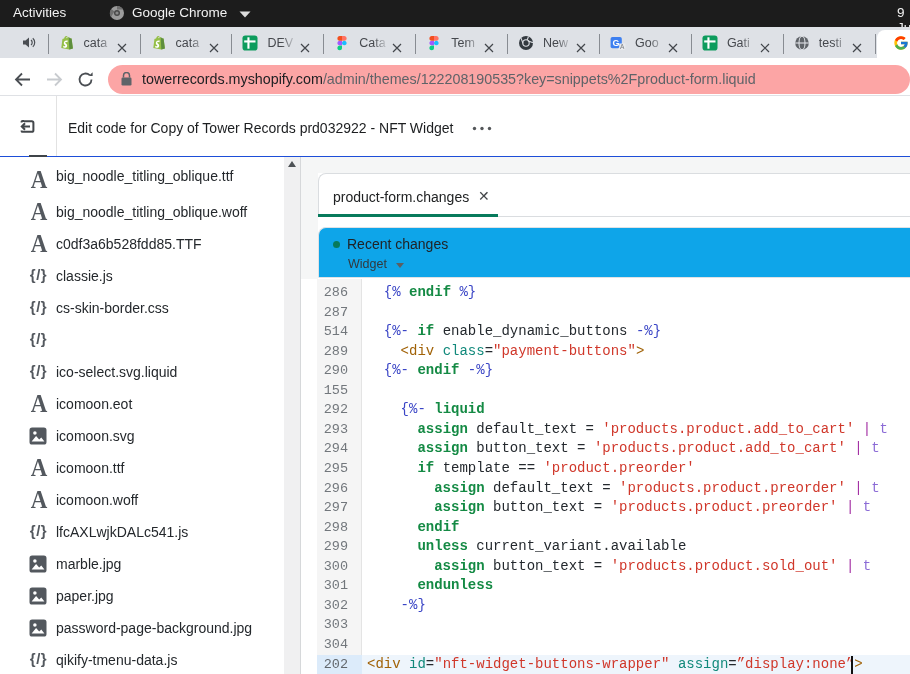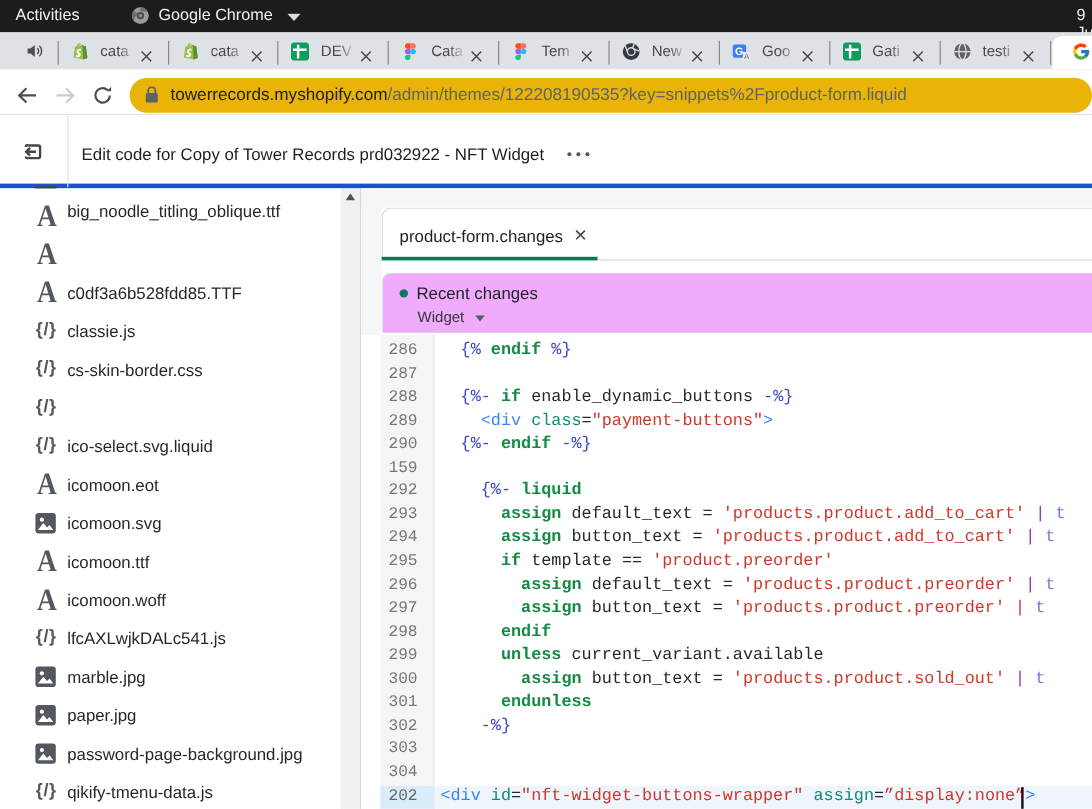--- a/index.html
+++ b/index.html
@@ -10,25 +10,25 @@
 
 #tstrip { position:absolute; left:0; top:27px; width:910px; height:31px; background:#dee1e6; }
 .tsep { position:absolute; top:7px; width:1px; height:20px; background:#888c92; }
 .tfav { position:absolute; top:8px; width:16px; height:16px; }
 .tlabel { position:absolute; top:9px; width:32px; font-size:12.5px; color:#45484d; white-space:nowrap; overflow:hidden;
   -webkit-mask-image:linear-gradient(to right,#000 45%,rgba(0,0,0,0) 92%); mask-image:linear-gradient(to right,#000 45%,rgba(0,0,0,0) 92%); }
 .tclose { position:absolute; top:12px; width:10px; height:10px; }
 .activetab { position:absolute; top:3px; width:40px; height:28px; background:#fff; border-radius:8px 0 0 0; }
 
 #tbar { position:absolute; left:0; top:58px; width:910px; height:38px; background:#fff; border-bottom:1px solid #dfe1e5; }
-#pill { position:absolute; left:108px; top:6.5px; width:802px; height:29px; border-radius:14.5px; background:#eab308; }
+#pill { position:absolute; left:108px; top:6.5px; width:802px; height:29px; border-radius:14.5px; background:#fca5a5; }
 #url { position:absolute; left:34px; top:6.5px; font-size:14.3px; color:#202124; white-space:nowrap; }
 #url .gray { color:#5f6368; }
 
-#hdr { position:absolute; left:0; top:96px; width:910px; height:61px; background:#fff; border-bottom:4px solid #1d4ed8; }
+#hdr { position:absolute; left:0; top:96px; width:910px; height:61px; background:#fff; border-bottom:1px solid #1d4ed8; }
 #hdr .vdiv { position:absolute; left:56px; top:0; width:1px; height:60px; background:#e2e2e2; }
 #hdr .title { position:absolute; left:68px; top:24px; font-size:14px; color:#1c1e20; }
 #hdr .dots { position:absolute; left:472px; top:30px; }
 
 #side { position:absolute; left:0; top:157px; width:284px; height:517px; background:#fff; }
 .icA { position:absolute; left:29px; width:20px; text-align:center; font-family:"Liberation Serif",serif; font-weight:bold; font-size:26px; line-height:26px; color:#53585e; transform:scaleX(0.88); }
 .icJ { position:absolute; left:27px; width:23px; text-align:center; font-size:15px; line-height:20px; font-weight:bold; color:#53585e; letter-spacing:0.5px; }
 .icI { position:absolute; left:29px; width:18px; height:18px; }
 .fname { position:absolute; left:56px; font-size:14px; color:#24282c; white-space:nowrap; }
 .frag { position:absolute; left:29px; top:154.5px; width:18px; height:2.6px; background:#3f4449; }
@@ -37,33 +37,33 @@
 #vdiv2 { position:absolute; left:300px; top:157px; width:1px; height:517px; background:#d6d8da; }
 
 #panel { position:absolute; left:301px; top:157px; width:609px; height:517px; background:#fff; }
 #panel .grayband { position:absolute; left:0; top:0; width:609px; height:16px; background:#f5f6f6; }
 #panel .graystrip { position:absolute; left:0; top:0; width:17px; height:122px; background:#f5f6f6; }
 #card { position:absolute; left:17px; top:16px; width:592px; height:44px; background:#fff; border-top:1px solid #dadde0; border-left:1px solid #dadde0; border-radius:8px 0 0 0; }
 #tabname { position:absolute; left:333px; top:189px; font-size:14px; color:#202223; }
 #tabx { position:absolute; left:478px; top:188px; font-size:14px; color:#44474a; }
 #underline { position:absolute; left:17px; top:57px; width:180px; height:3px; background:#077a5c; }
 #tabborder { position:absolute; left:197px; top:59px; width:412px; height:1px; background:#dadde0; }
-#rbox { position:absolute; left:17px; top:70px; width:592px; height:51px; background:#f0abfc; border:1px solid #dfe2e5; border-right:none; border-radius:8px 0 0 2px; }
+#rbox { position:absolute; left:17px; top:70px; width:592px; height:51px; background:#0ea5e9; border:1px solid #dfe2e5; border-right:none; border-radius:8px 0 0 2px; }
 #rbox .dot { position:absolute; left:14px; top:13px; width:7px; height:7px; border-radius:50%; background:#077a5c; }
 #rbox .rc { position:absolute; left:28px; top:8px; font-size:14px; color:#202326; }
 #rbox .cur { position:absolute; left:29px; top:29px; font-size:12.5px; color:#33383c; }
 #rbox .caret { position:absolute; left:77px; top:35px; width:0; height:0; border-left:4.5px solid transparent; border-right:4.5px solid transparent; border-top:5px solid #5c5f62; }
 
 #gutter { position:absolute; left:317px; top:279px; width:45px; height:395px; background:#f5f5f5; border-right:1px solid #e4e4e4; }
 .gnum { position:absolute; left:317px; width:31px; text-align:right; font-family:"Liberation Mono",monospace; font-size:13.5px; line-height:19.557px; color:#72777c; }
 .gact { background:#dcebfa; width:45px; padding-right:14px; left:317px; color:#62676c; }
 #actline { position:absolute; left:362px; top:655.4px; width:548px; height:19px; background:#eef5fc; }
 .crow { position:absolute; left:367px; font-family:"Liberation Mono",monospace; font-size:14px; line-height:19.557px; white-space:pre; }
 .cv { color:#24292e; } .cd { color:#3a45c6; } .ck { color:#148a44; font-weight:bold; }
-.cs { color:#d0372a; } .cp { color:#a431a4; } .cf { color:#8b6bd6; } .ca { color:#11897b; } .ct { color:#3b82f6; }
+.cs { color:#d0372a; } .cp { color:#a431a4; } .cf { color:#8b6bd6; } .ca { color:#11897b; } .ct { color:#a16207; }
 #caret { position:absolute; left:851px; top:656px; width:1.8px; height:17.5px; background:#111; }
 </style></head>
 <body>
 <div id="ubar">
  <span class="act">Activities</span>
  <svg style="position:absolute;left:109px;top:5px" width="16" height="16" viewBox="0 0 16 16">
       <circle cx="8" cy="8" r="7" fill="#9b9b9b"></circle>
       <circle cx="8" cy="8" r="3" fill="#474747"></circle>
       <circle cx="8" cy="8" r="1.6" fill="#8a8a8a"></circle>
       <path d="M8 1 A7 7 0 0 1 14.1 4.5 L8 4.5 Z M2 12 L5.4 6.5 2.3 4 A7 7 0 0 0 2 12 Z" fill="#6e6e6e"></path>
@@ -217,20 +217,21 @@
  <svg class="dots" width="22" height="5" viewBox="0 0 22 5">
       <circle cx="2.5" cy="2.5" r="1.7" fill="#54575a"></circle>
       <circle cx="10" cy="2.5" r="1.7" fill="#54575a"></circle>
       <circle cx="17.5" cy="2.5" r="1.7" fill="#54575a"></circle>
     </svg>
 </div>
 <div id="side">
 <span class="icA" style="top:10px">A</span>
     <span class="fname" style="top:11px">big_noodle_titling_oblique.ttf</span>
 <span class="icA" style="top:42px">A</span>
+    <span class="fname" style="top:47px">big_noodle_titling_oblique.woff</span>
 <span class="icA" style="top:74px">A</span>
     <span class="fname" style="top:79px">c0df3a6b528fdd85.TTF</span>
 <span class="icJ" style="top:108px">{/}</span>
     <span class="fname" style="top:111px">classie.js</span>
 <span class="icJ" style="top:140px">{/}</span>
     <span class="fname" style="top:143px">cs-skin-border.css</span>
 <span class="icJ" style="top:172px">{/}</span>
 <span class="icJ" style="top:204px">{/}</span>
     <span class="fname" style="top:207px">ico-select.svg.liquid</span>
 <span class="icA" style="top:234px">A</span>
@@ -287,24 +288,24 @@
   <div class="cur">Widget</div>
   <div class="caret"></div>
  </div>
 </div>
 <div id="tabname">product-form.changes</div>
 <div id="tabx">✕</div>
 <div id="gutter"></div>
 <div id="actline"></div>
 <div class="gnum" style="top:283.00px">286</div>
 <div class="gnum" style="top:302.56px">287</div>
-<div class="gnum" style="top:322.11px">288</div>
+<div class="gnum" style="top:322.11px">514</div>
 <div class="gnum" style="top:341.67px">289</div>
 <div class="gnum" style="top:361.23px">290</div>
-<div class="gnum" style="top:380.78px">159</div>
+<div class="gnum" style="top:380.78px">155</div>
 <div class="gnum" style="top:400.34px">292</div>
 <div class="gnum" style="top:419.90px">293</div>
 <div class="gnum" style="top:439.46px">294</div>
 <div class="gnum" style="top:459.01px">295</div>
 <div class="gnum" style="top:478.57px">296</div>
 <div class="gnum" style="top:498.13px">297</div>
 <div class="gnum" style="top:517.68px">298</div>
 <div class="gnum" style="top:537.24px">299</div>
 <div class="gnum" style="top:556.80px">300</div>
 <div class="gnum" style="top:576.36px">301</div>

